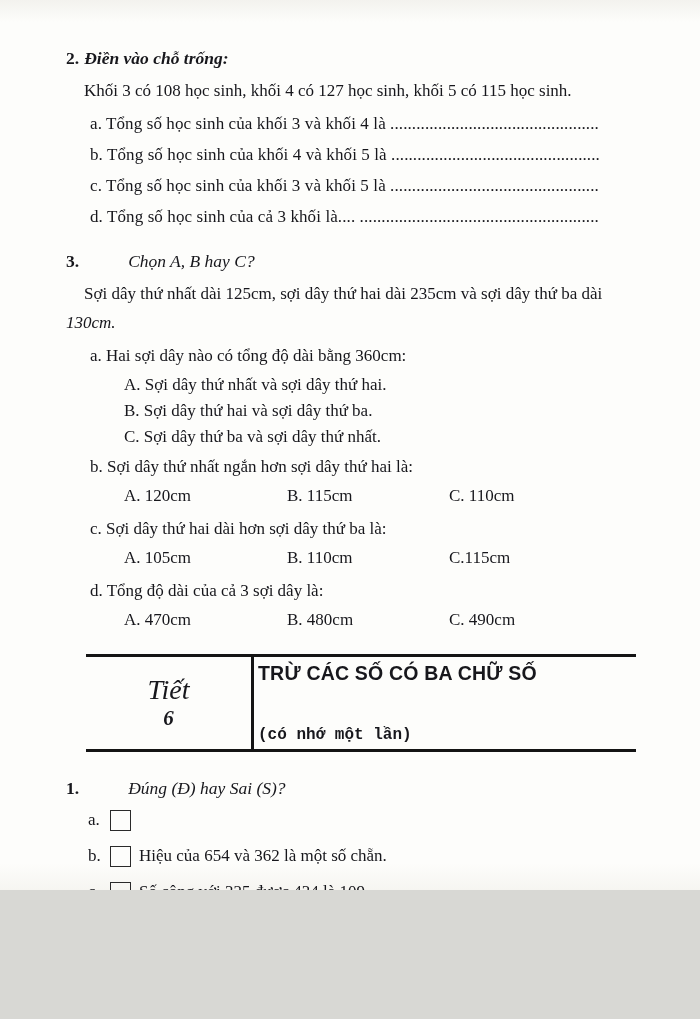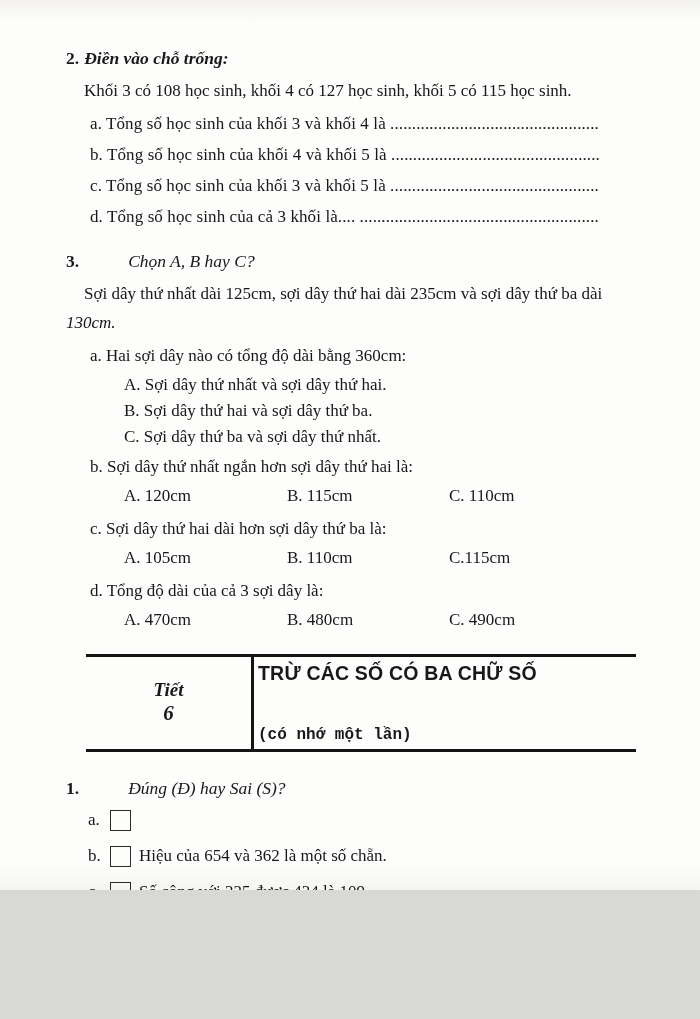--- a/index.html
+++ b/index.html
@@ -34,21 +34,21 @@
     border-top:3px solid #141414;
     border-bottom:3px solid #141414;
     margin:21px 12px 26px 20px;
     min-height:60px;
   }
   .tiet-cell {
     width:168px; border-right:3px solid #141414;
     display:flex; flex-direction:column; align-items:center; justify-content:center;
     padding:3px 0;
   }
-  .tiet-label { font-style:italic; font-weight:bold; font-size:19px; line-height:1.1; }
+  .tiet-label { font-style:italic; font-weight:normal; font-size:28px; line-height:1.1; }
   .tiet-num { font-style:italic; font-weight:bold; font-size:21px; line-height:1.2; }
   .title-cell { flex:1; display:flex; flex-direction:column; align-items:flex-start; justify-content:center; padding:5px 4px;gap:40px; }
   .lesson-title { font-family:"Liberation Sans", sans-serif; font-weight:bold; font-size:19.5px; letter-spacing:0.2px; }
   .lesson-subtitle { font-family:Liberation Mono, monospace; font-weight:bold; font-size:16px; margin-top:1px; }
 
   .tf-item { display:flex; align-items:center; padding-left:22px; margin-bottom:12px; line-height:24px; }
   .tf-label { width:22px; flex:none; }
   .checkbox { width:21px; height:21px; border:1.6px solid #2a2a2a; flex:none; margin-right:8px; background:transparent; }
 
   .sub-grid { display:grid; grid-template-columns:302px 1fr; padding-left:24px; line-height:26px; margin-top:2px; }

